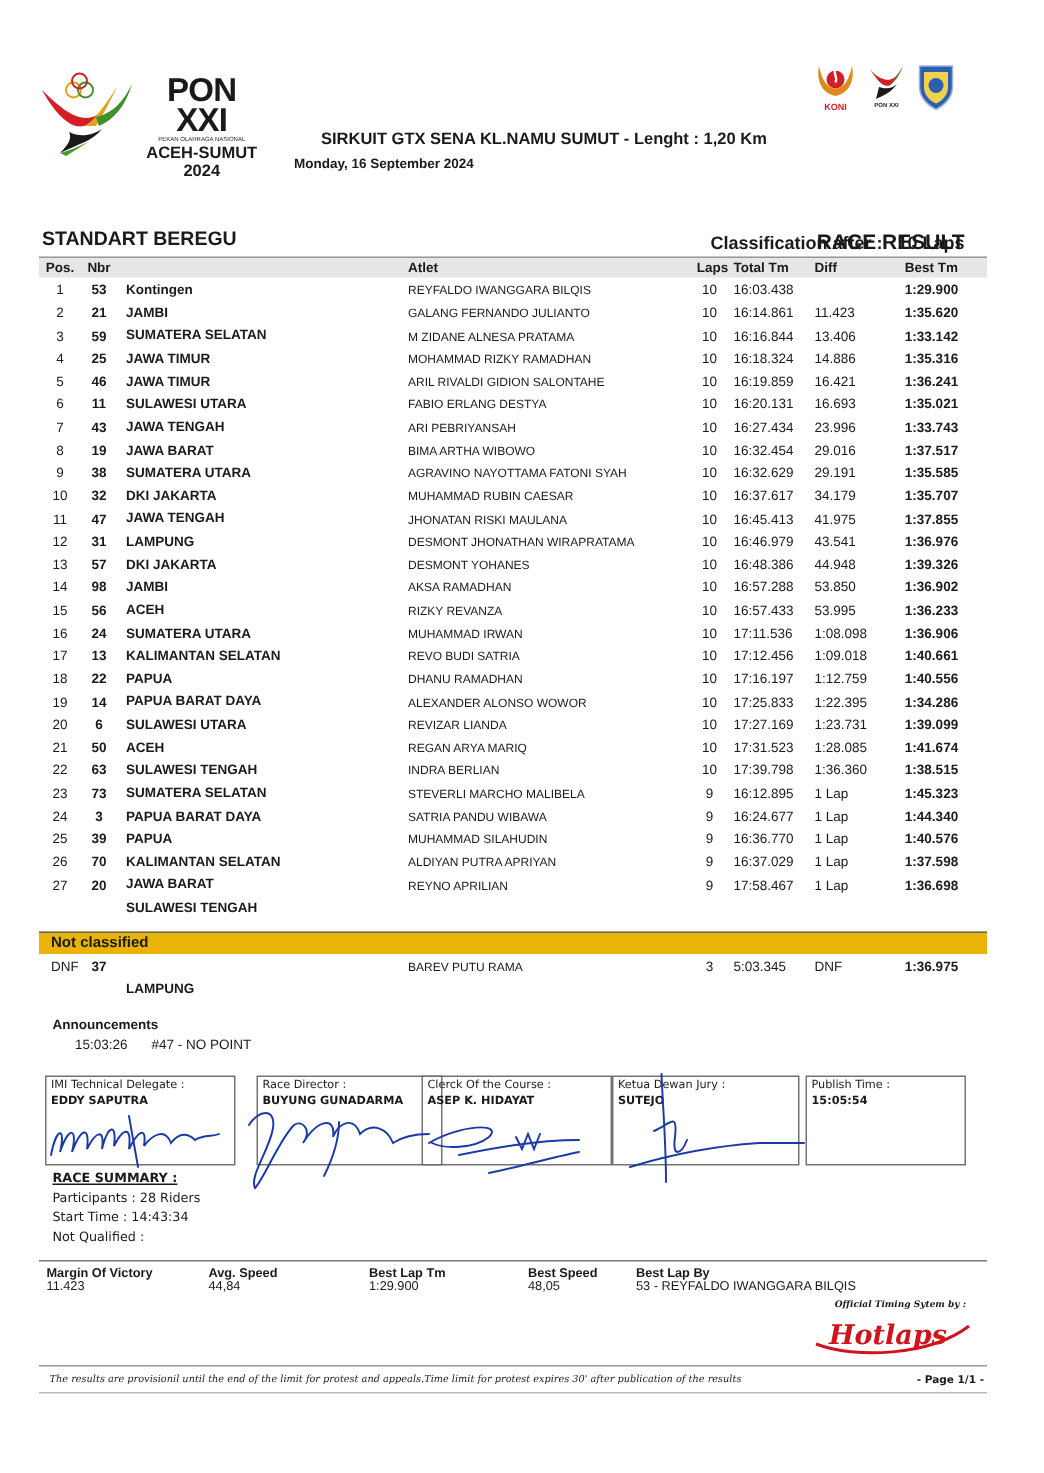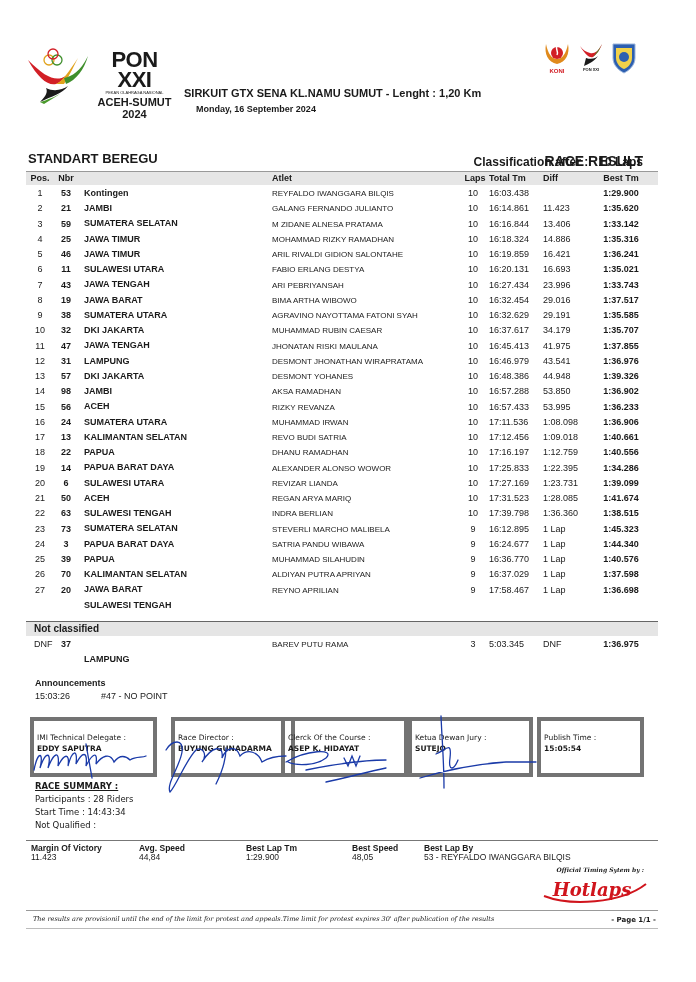--- a/index.html
+++ b/index.html
@@ -6,21 +6,21 @@
   html, body { width: 696px; height: 982px; background: #ffffff; overflow: hidden; }
   body { position: relative; font-family: "Liberation Sans", sans-serif; color: #1a1a1a; }
 
   .logo-pon { position: absolute; left: 26px; top: 48px; width: 66px; height: 56px; }
   .pon-text { position: absolute; left: 97px; top: 50px; width: 75px; text-align: center; }
   .pon-title { font-size: 22px; font-weight: bold; letter-spacing: -0.5px; line-height: 20px; }
   .pon-sub { font-size: 4px; letter-spacing: 0; line-height: 6px; }
   .pon-place { font-size: 11px; font-weight: bold; line-height: 12px; }
   .pon-year { font-size: 11px; font-weight: bold; line-height: 12px; }
 
-  .circuit { position: absolute; left: 184px; top: 87px; font-size: 11px; font-weight: bold; }
+  .circuit { position: absolute; left: 214px; top: 87px; font-size: 11px; font-weight: bold; }
   .date { position: absolute; left: 196px; top: 104px; font-size: 9px; font-weight: bold; }
 
   .right-logos { position: absolute; left: 542px; top: 40px; display: flex; gap: 6px; align-items: flex-start; }
 
   .race-result { position: absolute; right: 53px; top: 153px; font-size: 14px; font-weight: bold; text-align: center; }
   .classif { position: absolute; right: 53px; top: 155px; font-size: 12px; font-weight: bold; }
   .classif span { margin-left: 10px; }
   .category { position: absolute; left: 28px; top: 151px; font-size: 13px; font-weight: bold; }
 
   .table-head { position: absolute; left: 26px; top: 171px; width: 632px; height: 14px; background: #e6e6e6; border-top: 1px solid #999; font-size: 9px; font-weight: bold; }
@@ -32,29 +32,29 @@
   .c-kont { left: 58px; font-weight: bold; margin-top: 15px; }
   .c-atlet { left: 246px; font-size: 8px; }
   .c-laps { left: 437px; width: 20px; text-align: center; }
   .c-total { left: 463px; }
   .c-diff { left: 517px; }
   .c-best { left: 560px; width: 70px; text-align: center; font-weight: bold; }
   .table-head .c-atlet { font-size: 9px; }
   .table-head .c-laps { width: 24px; }
   .table-head .c-kont, .table-head .c-nbr { font-weight: bold; }
 
-  .nc-bar { position: absolute; left: 26px; top: 621px; width: 632px; height: 15px; background: #e5e5e5; border-top: 1px solid #666; font-size: 10px; font-weight: bold; line-height: 14px; padding-left: 8px; }
+  .nc-bar { position: absolute; left: 26px; top: 621px; width: 632px; height: 15px; background: #eab308; border-top: 1px solid #666; font-size: 10px; font-weight: bold; line-height: 14px; padding-left: 8px; }
   .nc-row { top: 637px; }
   .nc-row .c-pos { text-align: left; left: 8px; }
 
   .ann-title { position: absolute; left: 35px; top: 678px; font-size: 9px; font-weight: bold; }
-  .ann-time { position: absolute; left: 35px; top: 691px; font-size: 9px; }
+  .ann-time { position: absolute; left: 50px; top: 691px; font-size: 9px; }
   .ann-text { position: absolute; left: 101px; top: 691px; font-size: 9px; }
 
-  .sig-box { position: absolute; top: 717px; height: 60px; border: 4px solid #737373; font-family: "DejaVu Sans", sans-serif; padding: 12px 3px; }
+  .sig-box { position: absolute; top: 717px; height: 60px; border: 1px solid #737373; font-family: "DejaVu Sans", sans-serif; padding: 0 3px; }
   .sig-role { font-size: 7.5px; color: #222; }
   .sig-name { font-size: 7.5px; font-weight: bold; margin-top: 2px; }
   .signatures { position: absolute; left: 26px; top: 700px; width: 520px; height: 95px; pointer-events: none; }
 
   .summary { position: absolute; left: 35px; top: 780px; font-family: "DejaVu Sans", sans-serif; font-size: 8.5px; line-height: 13px; }
   .summary-title { font-weight: bold; text-decoration: underline; }
 
   .hr1 { position: absolute; left: 26px; top: 840px; width: 632px; height: 1px; background: #777; }
   .stat { position: absolute; top: 844px; font-size: 8.5px; line-height: 9px; }
   .stat-label { font-weight: bold; }

